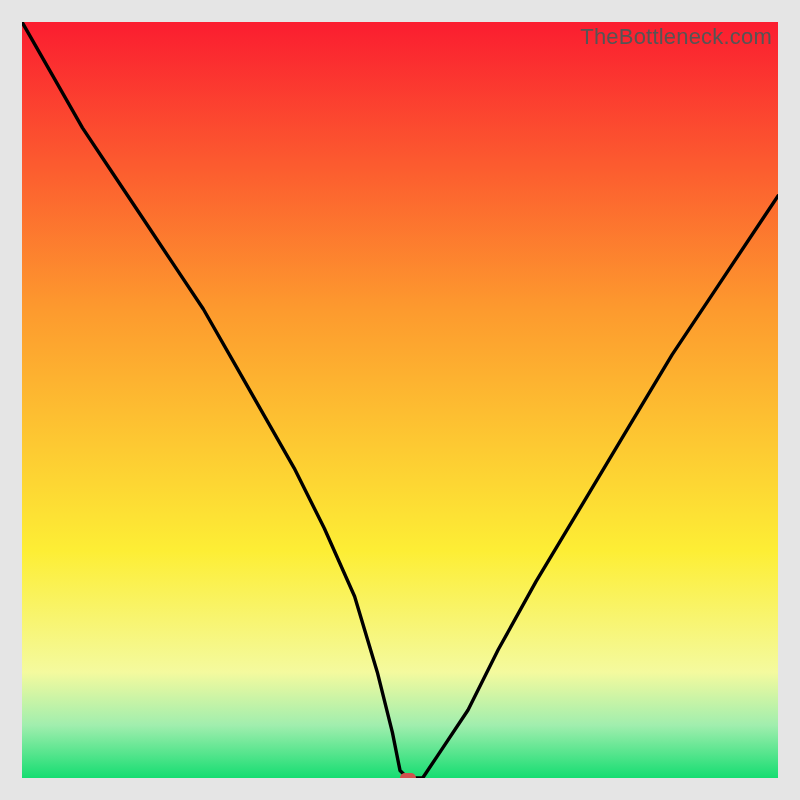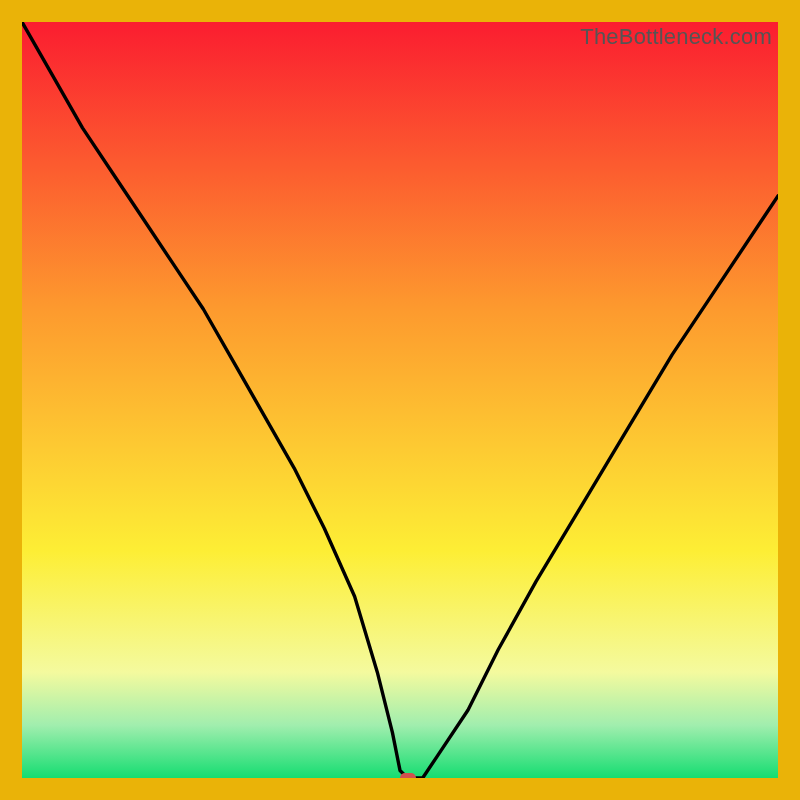--- a/index.html
+++ b/index.html
@@ -8,21 +8,21 @@
     width: 800px;
     height: 800px;
     overflow: hidden;
     background: #000;
     font-family: Arial, Helvetica, sans-serif;
   }
   .stage {
     position: relative;
     width: 800px;
     height: 800px;
-    background: #eab308;
+    background: #e5e5e5;
   }
   .plot {
     position: absolute;
     left: 22px;
     top: 22px;
     width: 756px;
     height: 756px;
     overflow: hidden;
   }
   .grad {

